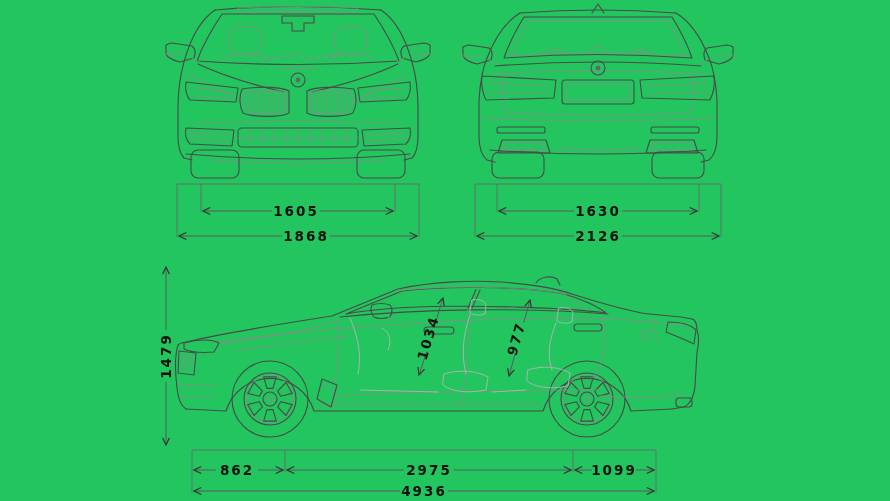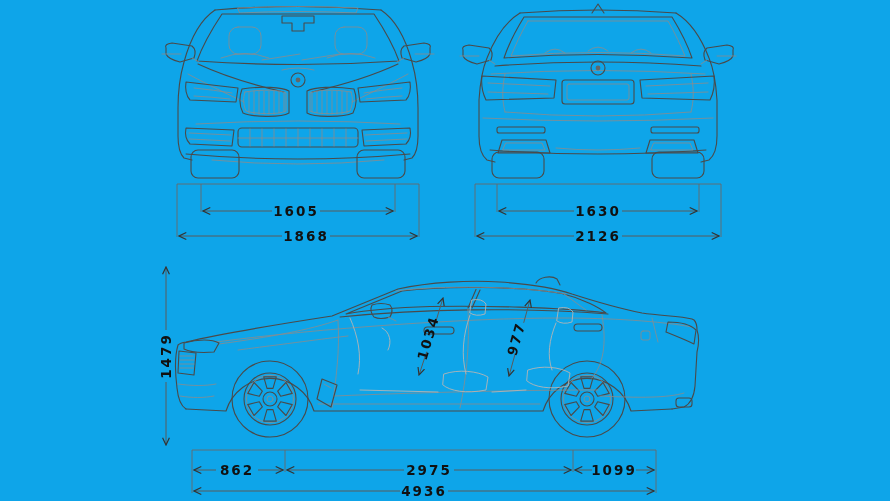--- a/index.html
+++ b/index.html
@@ -1,16 +1,16 @@
 <!DOCTYPE html>
 <html><head>
 <meta charset="utf-8">
 <style>
   html,body{margin:0;padding:0;background:#ffffff;}
-  .stage{position:relative;width:890px;height:501px;background:#0ea5e9;overflow:hidden;
+  .stage{position:relative;width:890px;height:501px;background:#22c55e;overflow:hidden;
          font-family:"DejaVu Sans", sans-serif;}
   svg{position:absolute;left:0;top:0;}
   
   .body-line{fill:none;stroke:#4a4a4a;stroke-width:1.1;stroke-linecap:round;stroke-linejoin:round;}
   .thin{fill:none;stroke:#8c8c8c;stroke-width:0.8;stroke-linecap:round;stroke-linejoin:round;}
   .seat{fill:none;stroke:#b4b4b4;stroke-width:0.9;stroke-linecap:round;stroke-linejoin:round;}
   .dim{fill:none;stroke:#5a5a5a;stroke-width:1;}
   .ext{fill:none;stroke:#6a6a6a;stroke-width:0.9;}
   .dimtxt{font-family:"DejaVu Sans", sans-serif;font-size:13.5px;font-weight:bold;
           letter-spacing:2px;fill:#111;stroke:none;}

